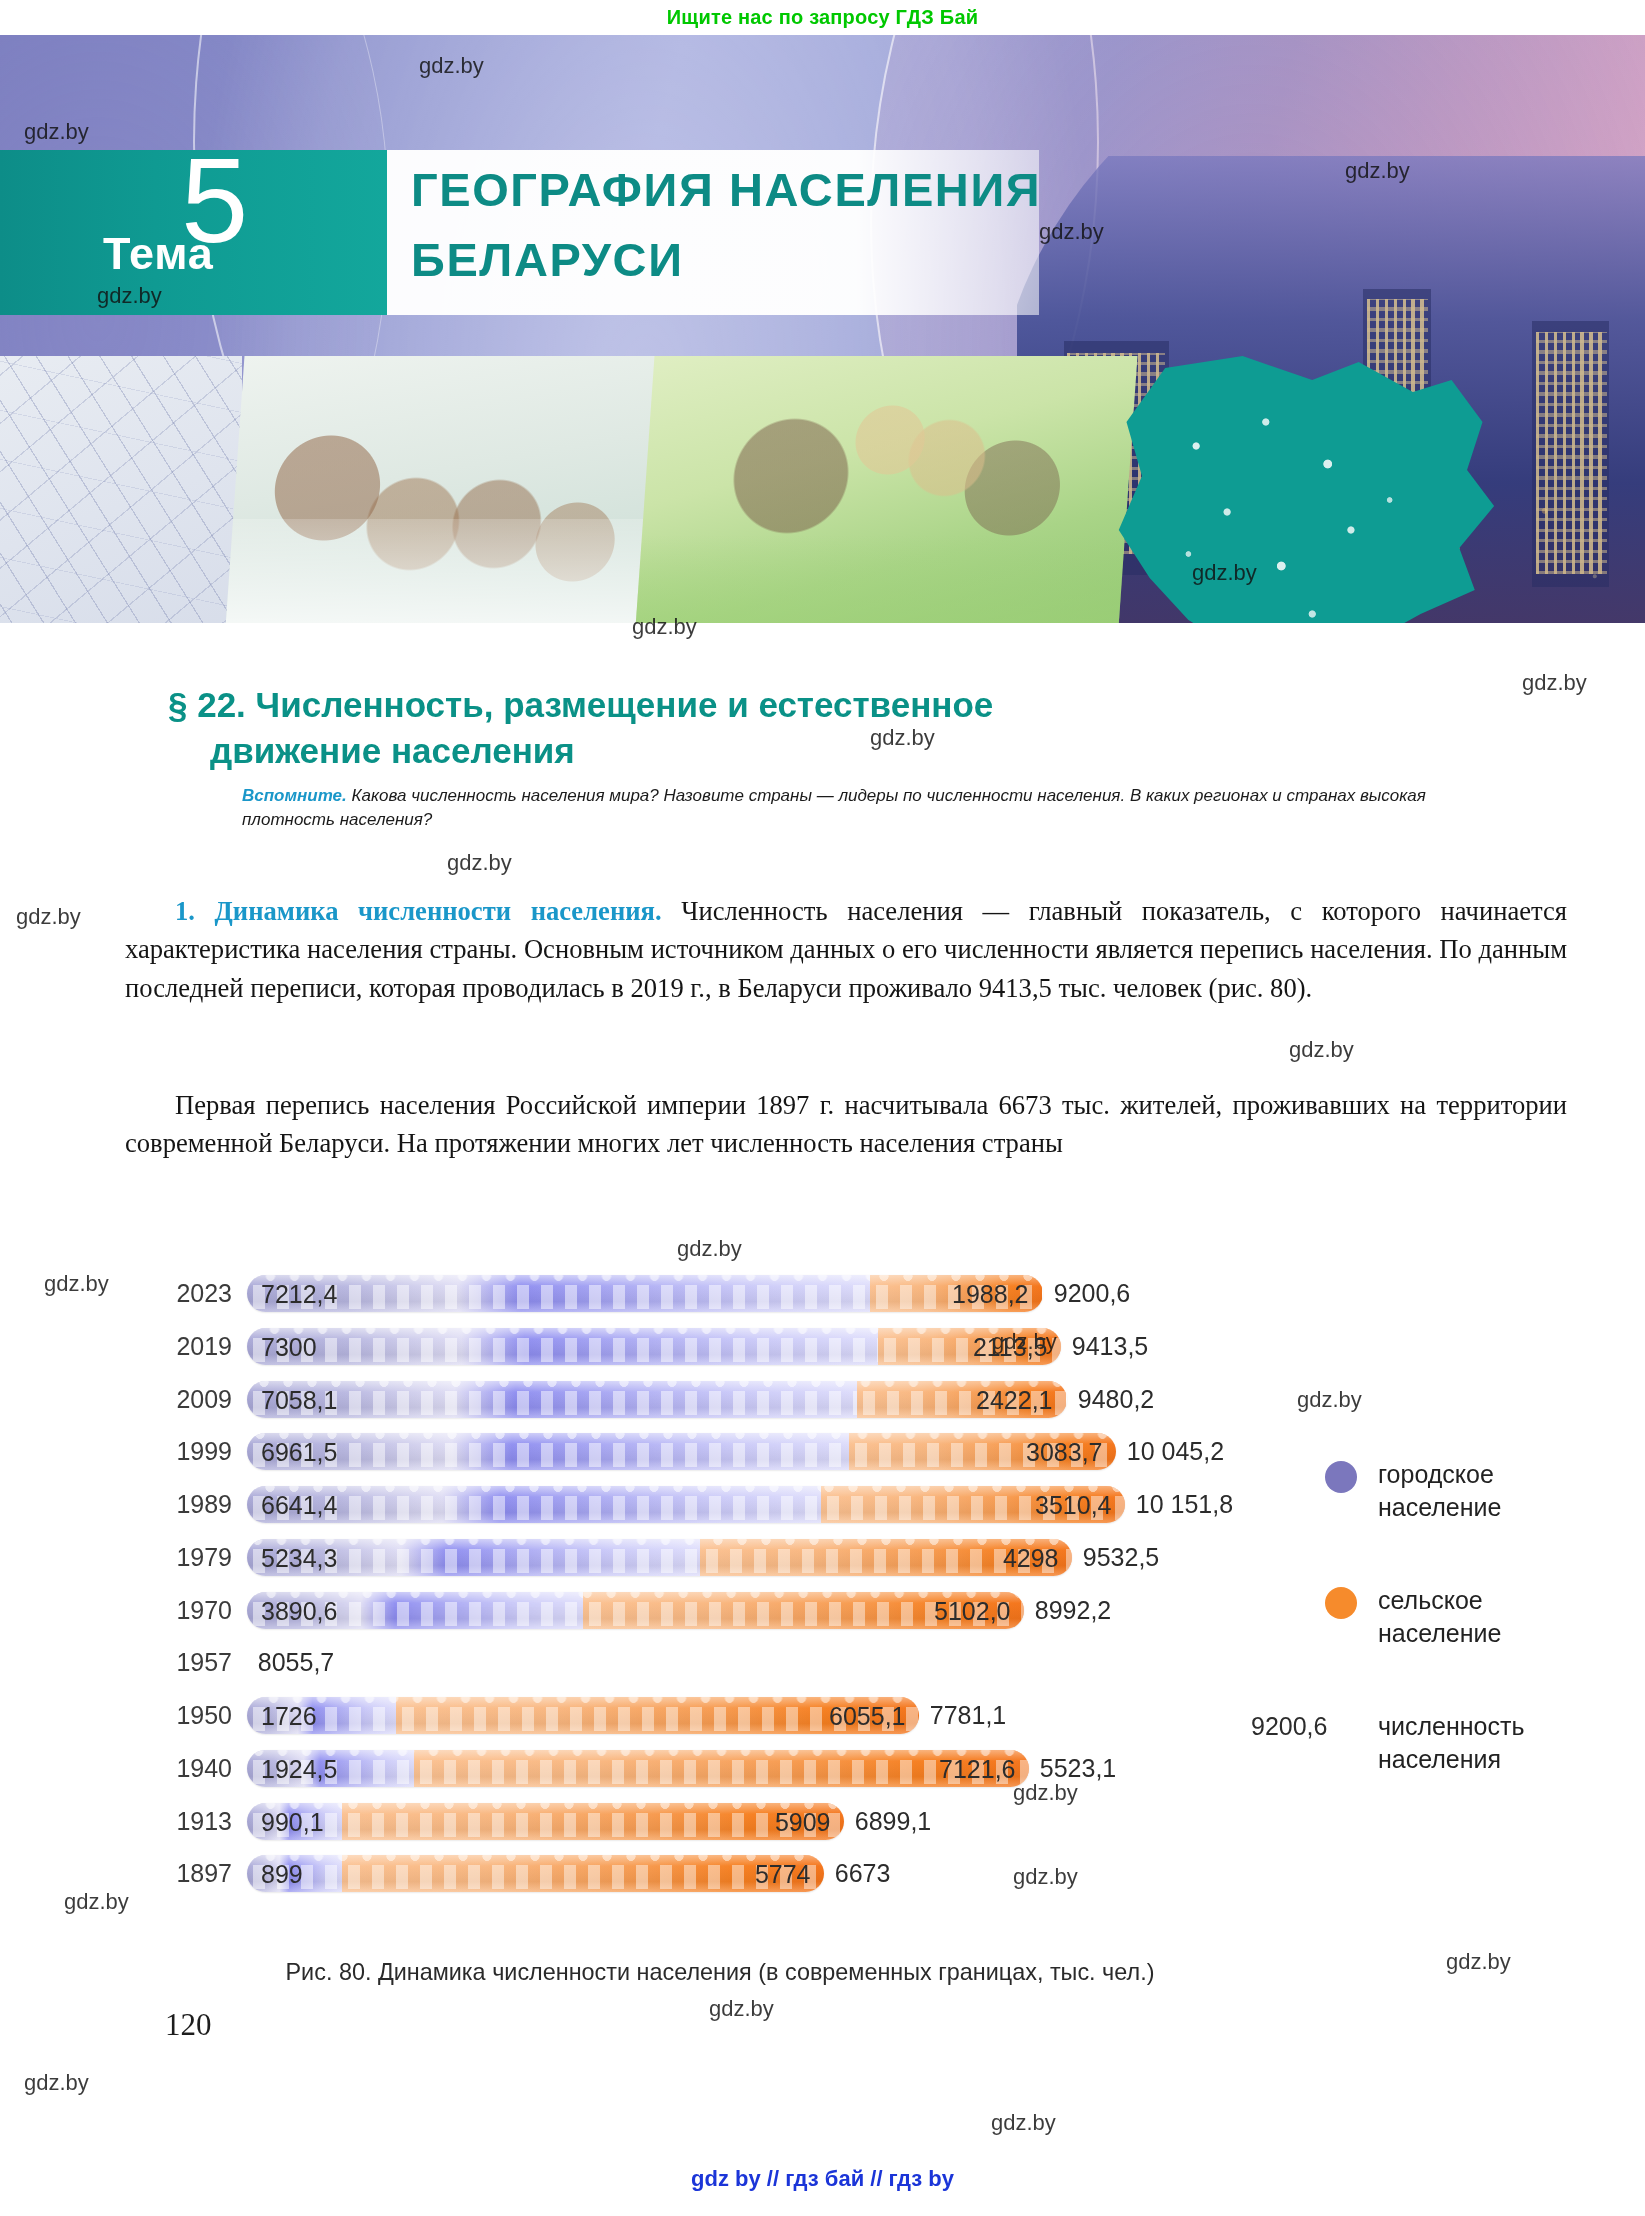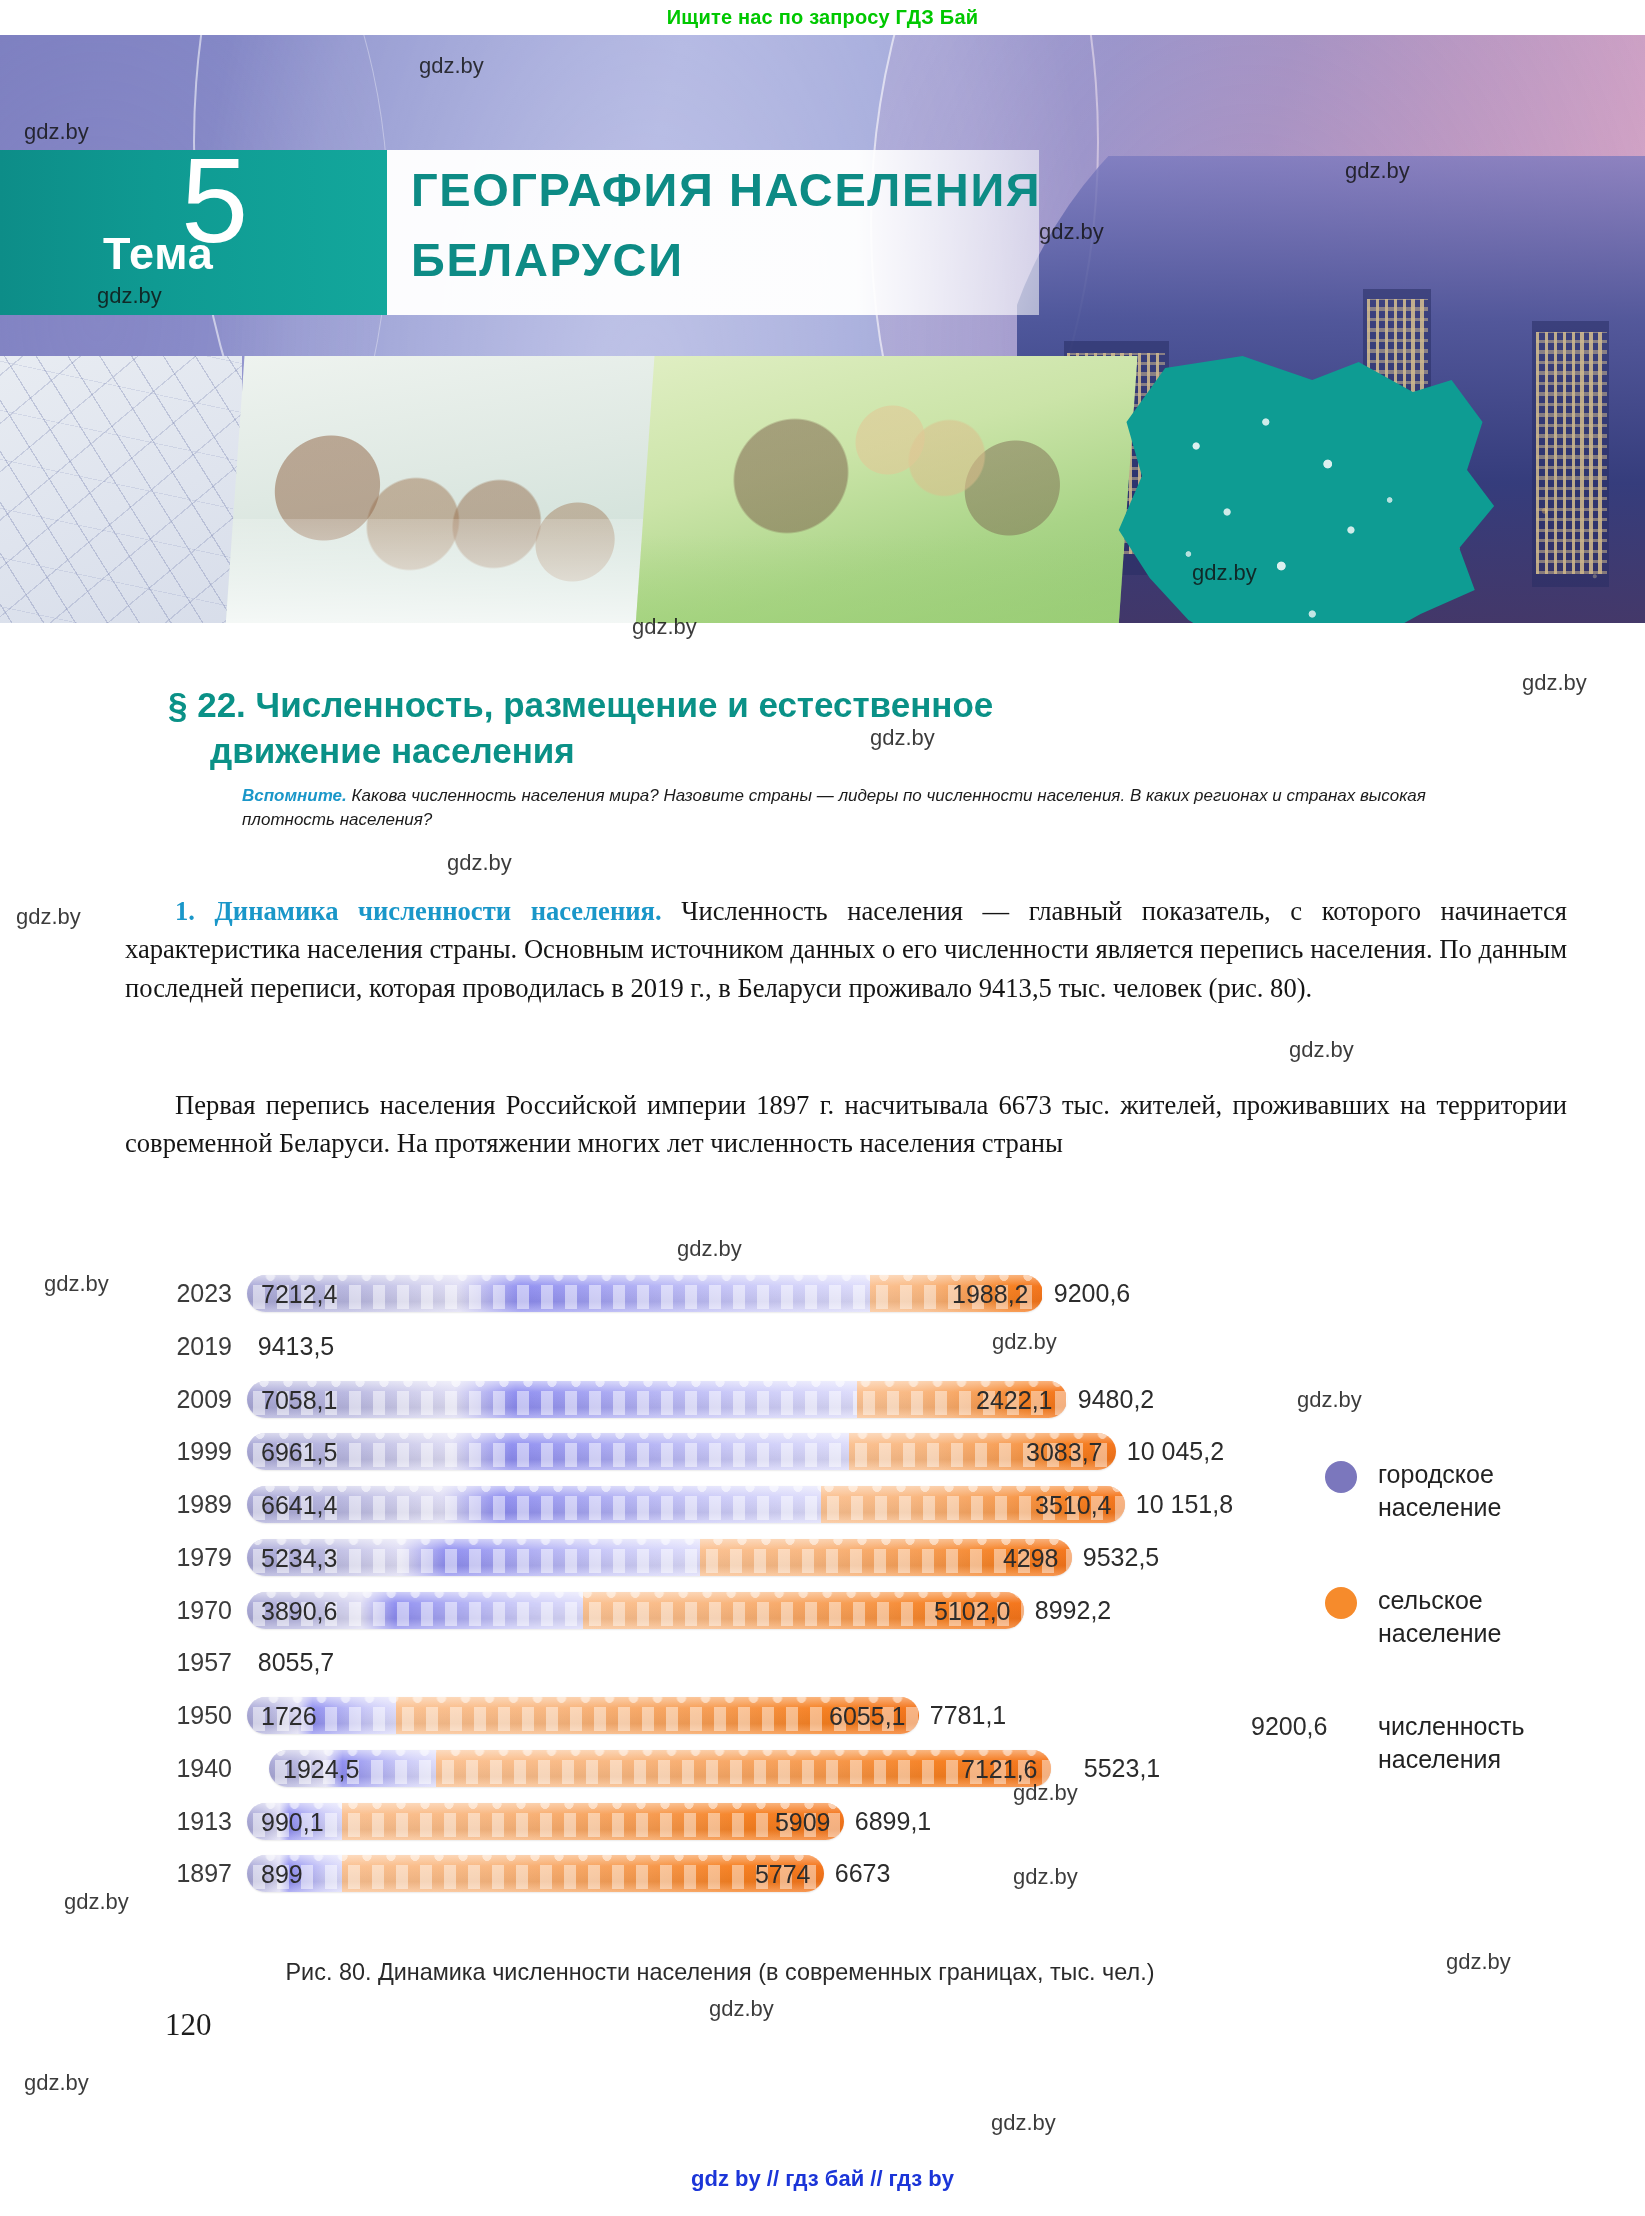--- a/index.html
+++ b/index.html
@@ -402,20 +402,30 @@
         </div>
         <div class="seg-rural" style="width: 172px;">
           <div class="people r"></div>
           <span class="val-rural">1988,2</span>
         </div>
       </div>
       <span class="total">9200,6</span>
     </div>
     <div class="row" style="top: 53px;">
       <span class="year">2019</span>
+      <div class="bar" style="width: 814px;">
+        <div class="seg-urban" style="width: 631px;">
+          <div class="people u"></div>
+          <span class="val-urban">7300</span>
+        </div>
+        <div class="seg-rural" style="width: 183px;">
+          <div class="people r"></div>
+          <span class="val-rural">2113,5</span>
+        </div>
+      </div>
       <span class="total">9413,5</span>
     </div>
     <div class="row" style="top: 106px;">
       <span class="year">2009</span>
       <div class="bar" style="width: 820px;">
         <div class="seg-urban" style="width: 610px;">
           <div class="people u"></div>
           <span class="val-urban">7058,1</span>
         </div>
         <div class="seg-rural" style="width: 209px;">
@@ -492,21 +502,21 @@
           <div class="people u"></div>
           <span class="val-urban">1726</span>
         </div>
         <div class="seg-rural" style="width: 523px;">
           <div class="people r"></div>
           <span class="val-rural">6055,1</span>
         </div>
       </div>
       <span class="total">7781,1</span>
     </div>
-    <div class="row" style="top: 475px; gap: 22px;">
+    <div class="row" style="top: 475px;">
       <span class="year">1940</span>
       <div class="bar" style="width: 782px;">
         <div class="seg-urban" style="width: 167px;">
           <div class="people u"></div>
           <span class="val-urban">1924,5</span>
         </div>
         <div class="seg-rural" style="width: 615px;">
           <div class="people r"></div>
           <span class="val-rural">7121,6</span>
         </div>

